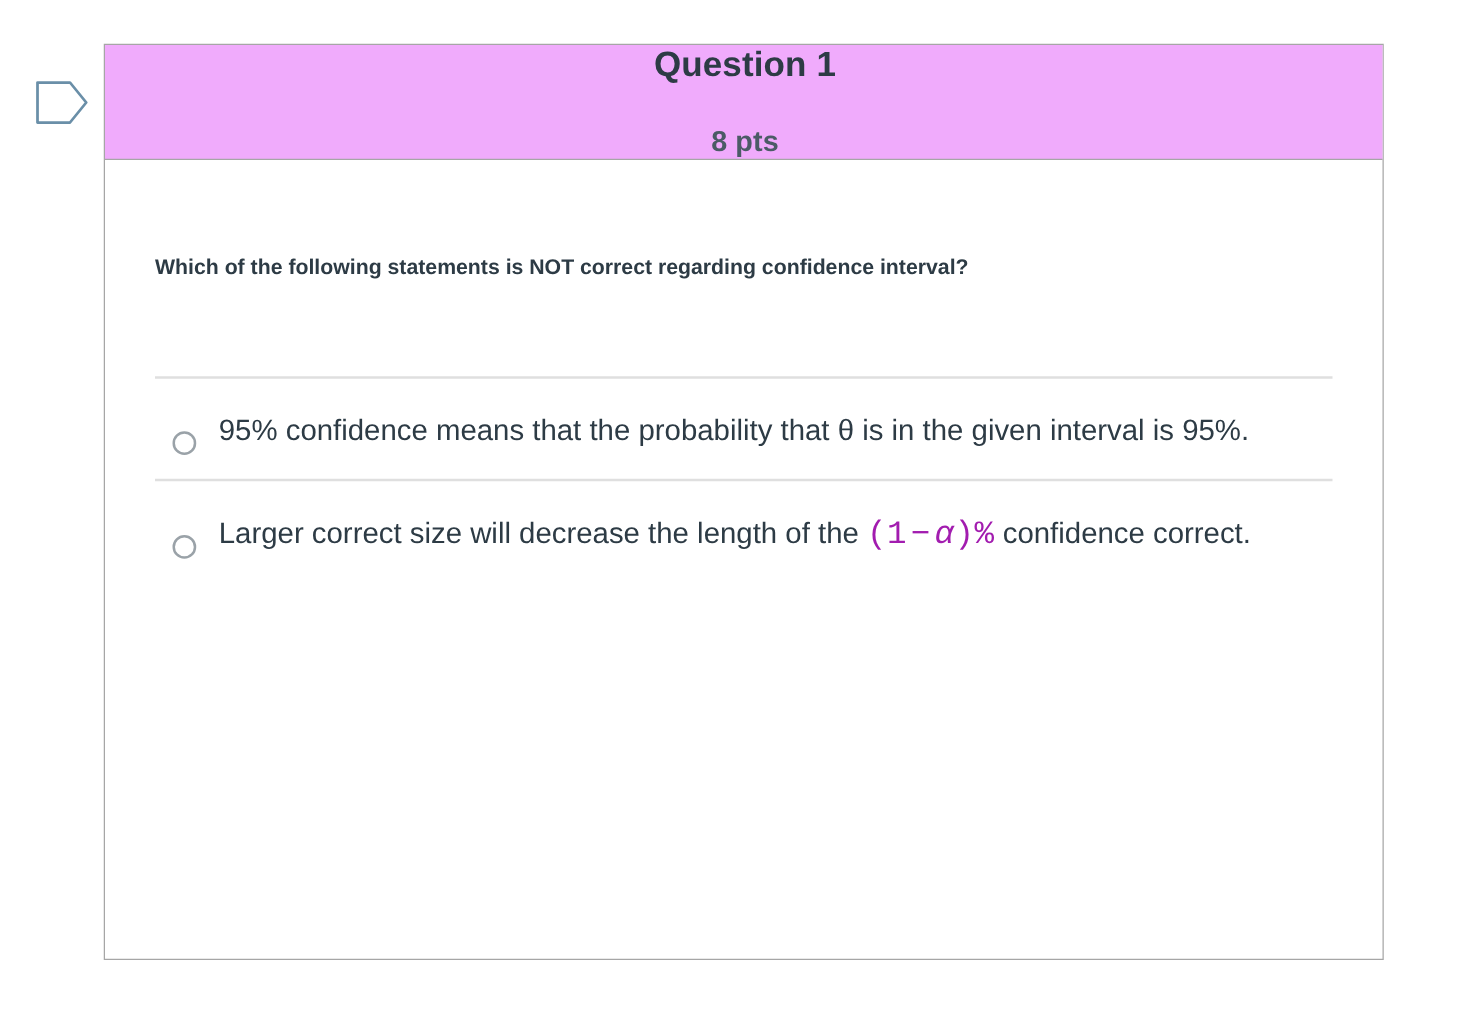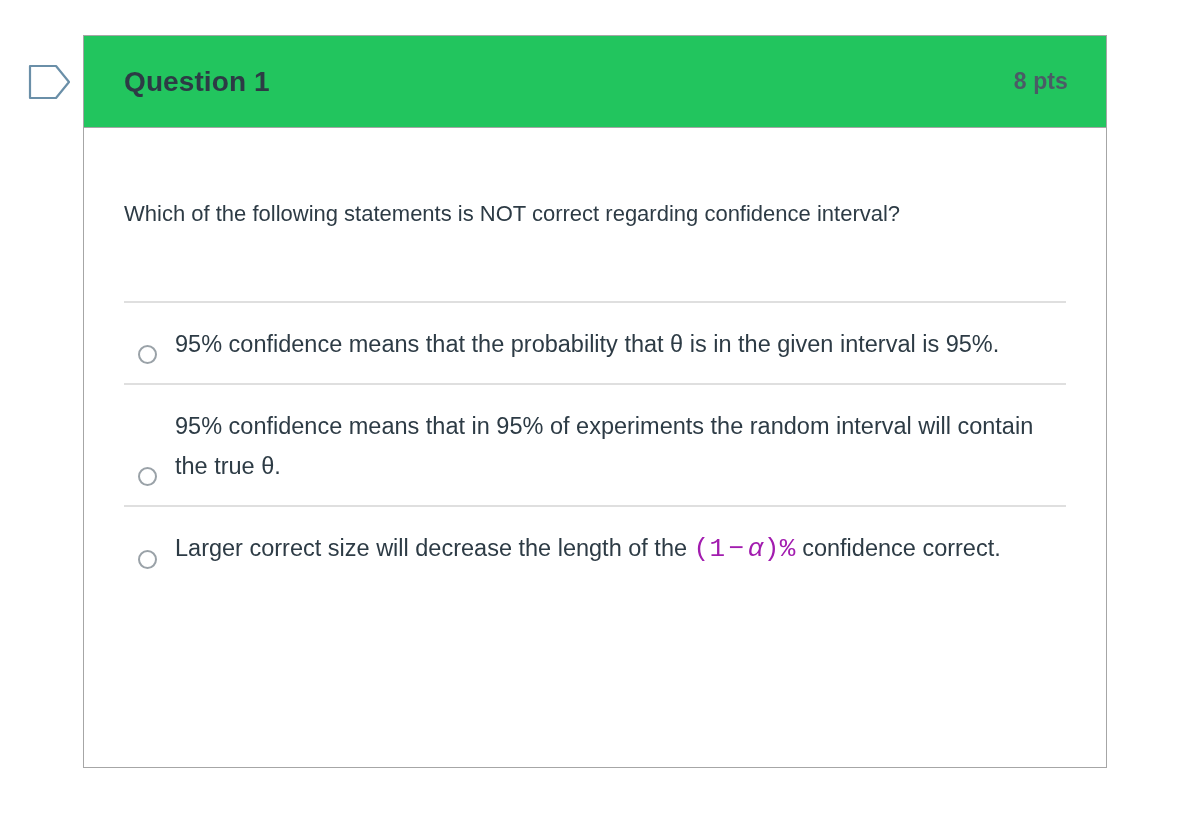--- a/index.html
+++ b/index.html
@@ -41,27 +41,28 @@
     top: 35px;
     width: 1024px;
     height: 733px;
     border: 1px solid #a6a6a6;
     background: #ffffff;
     box-sizing: border-box;
   }
 
   .question-header {
     height: 92px;
-    background: #22c55e;
+    background: #f0abfc;
     border-bottom: 1px solid #a6a6a6;
     display: flex;
     align-items: center;
     justify-content: space-between;
     padding: 0 38px 0 40px;
     box-sizing: border-box;
+    flex-direction: column;
   }
 
   .question-title {
     font-size: 28px;
     font-weight: bold;
     color: #2d3b45;
     letter-spacing: 0.1px;
   }
 
   .question-points {
@@ -71,25 +72,25 @@
     letter-spacing: 0.1px;
   }
 
   .question-body {
     padding: 0 40px;
     box-sizing: border-box;
   }
 
   .question-text {
     margin-top: 62px;
-    font-size: 22px;
+    font-size: 17px;
     line-height: 48px;
     color: #2d3b45;
     max-width: 860px;
-    font-weight: normal;
+    font-weight: bold;
   }
 
   
   .answers {
     margin-top: 63px;
   }
 
   .answer-row {
     display: flex;
     align-items: flex-end;
@@ -157,26 +158,20 @@
 
       <div class="answers">
 
         <label class="answer-row">
           <span class="radio-outer"></span>
           <span class="answer-text">
             <span>95% confidence means that the probability that θ is in the given interval is 95%.</span>
           </span>
         </label>
 
-        <label class="answer-row">
-          <span class="radio-outer"></span>
-          <span class="answer-text">
-            <span>95% confidence means that in 95% of experiments the random interval will contain the true θ.</span>
-          </span>
-        </label>
 
         <label class="answer-row">
           <span class="radio-outer"></span>
           <span class="answer-text">
             <span>Larger correct size will decrease the length of the </span><span class="math"><span>(</span><span>1</span><span class="mo">−</span><span class="mi">α</span><span>)</span><span>%</span></span><span> confidence correct.</span>
           </span>
         </label>
 
       </div>
     </div>

